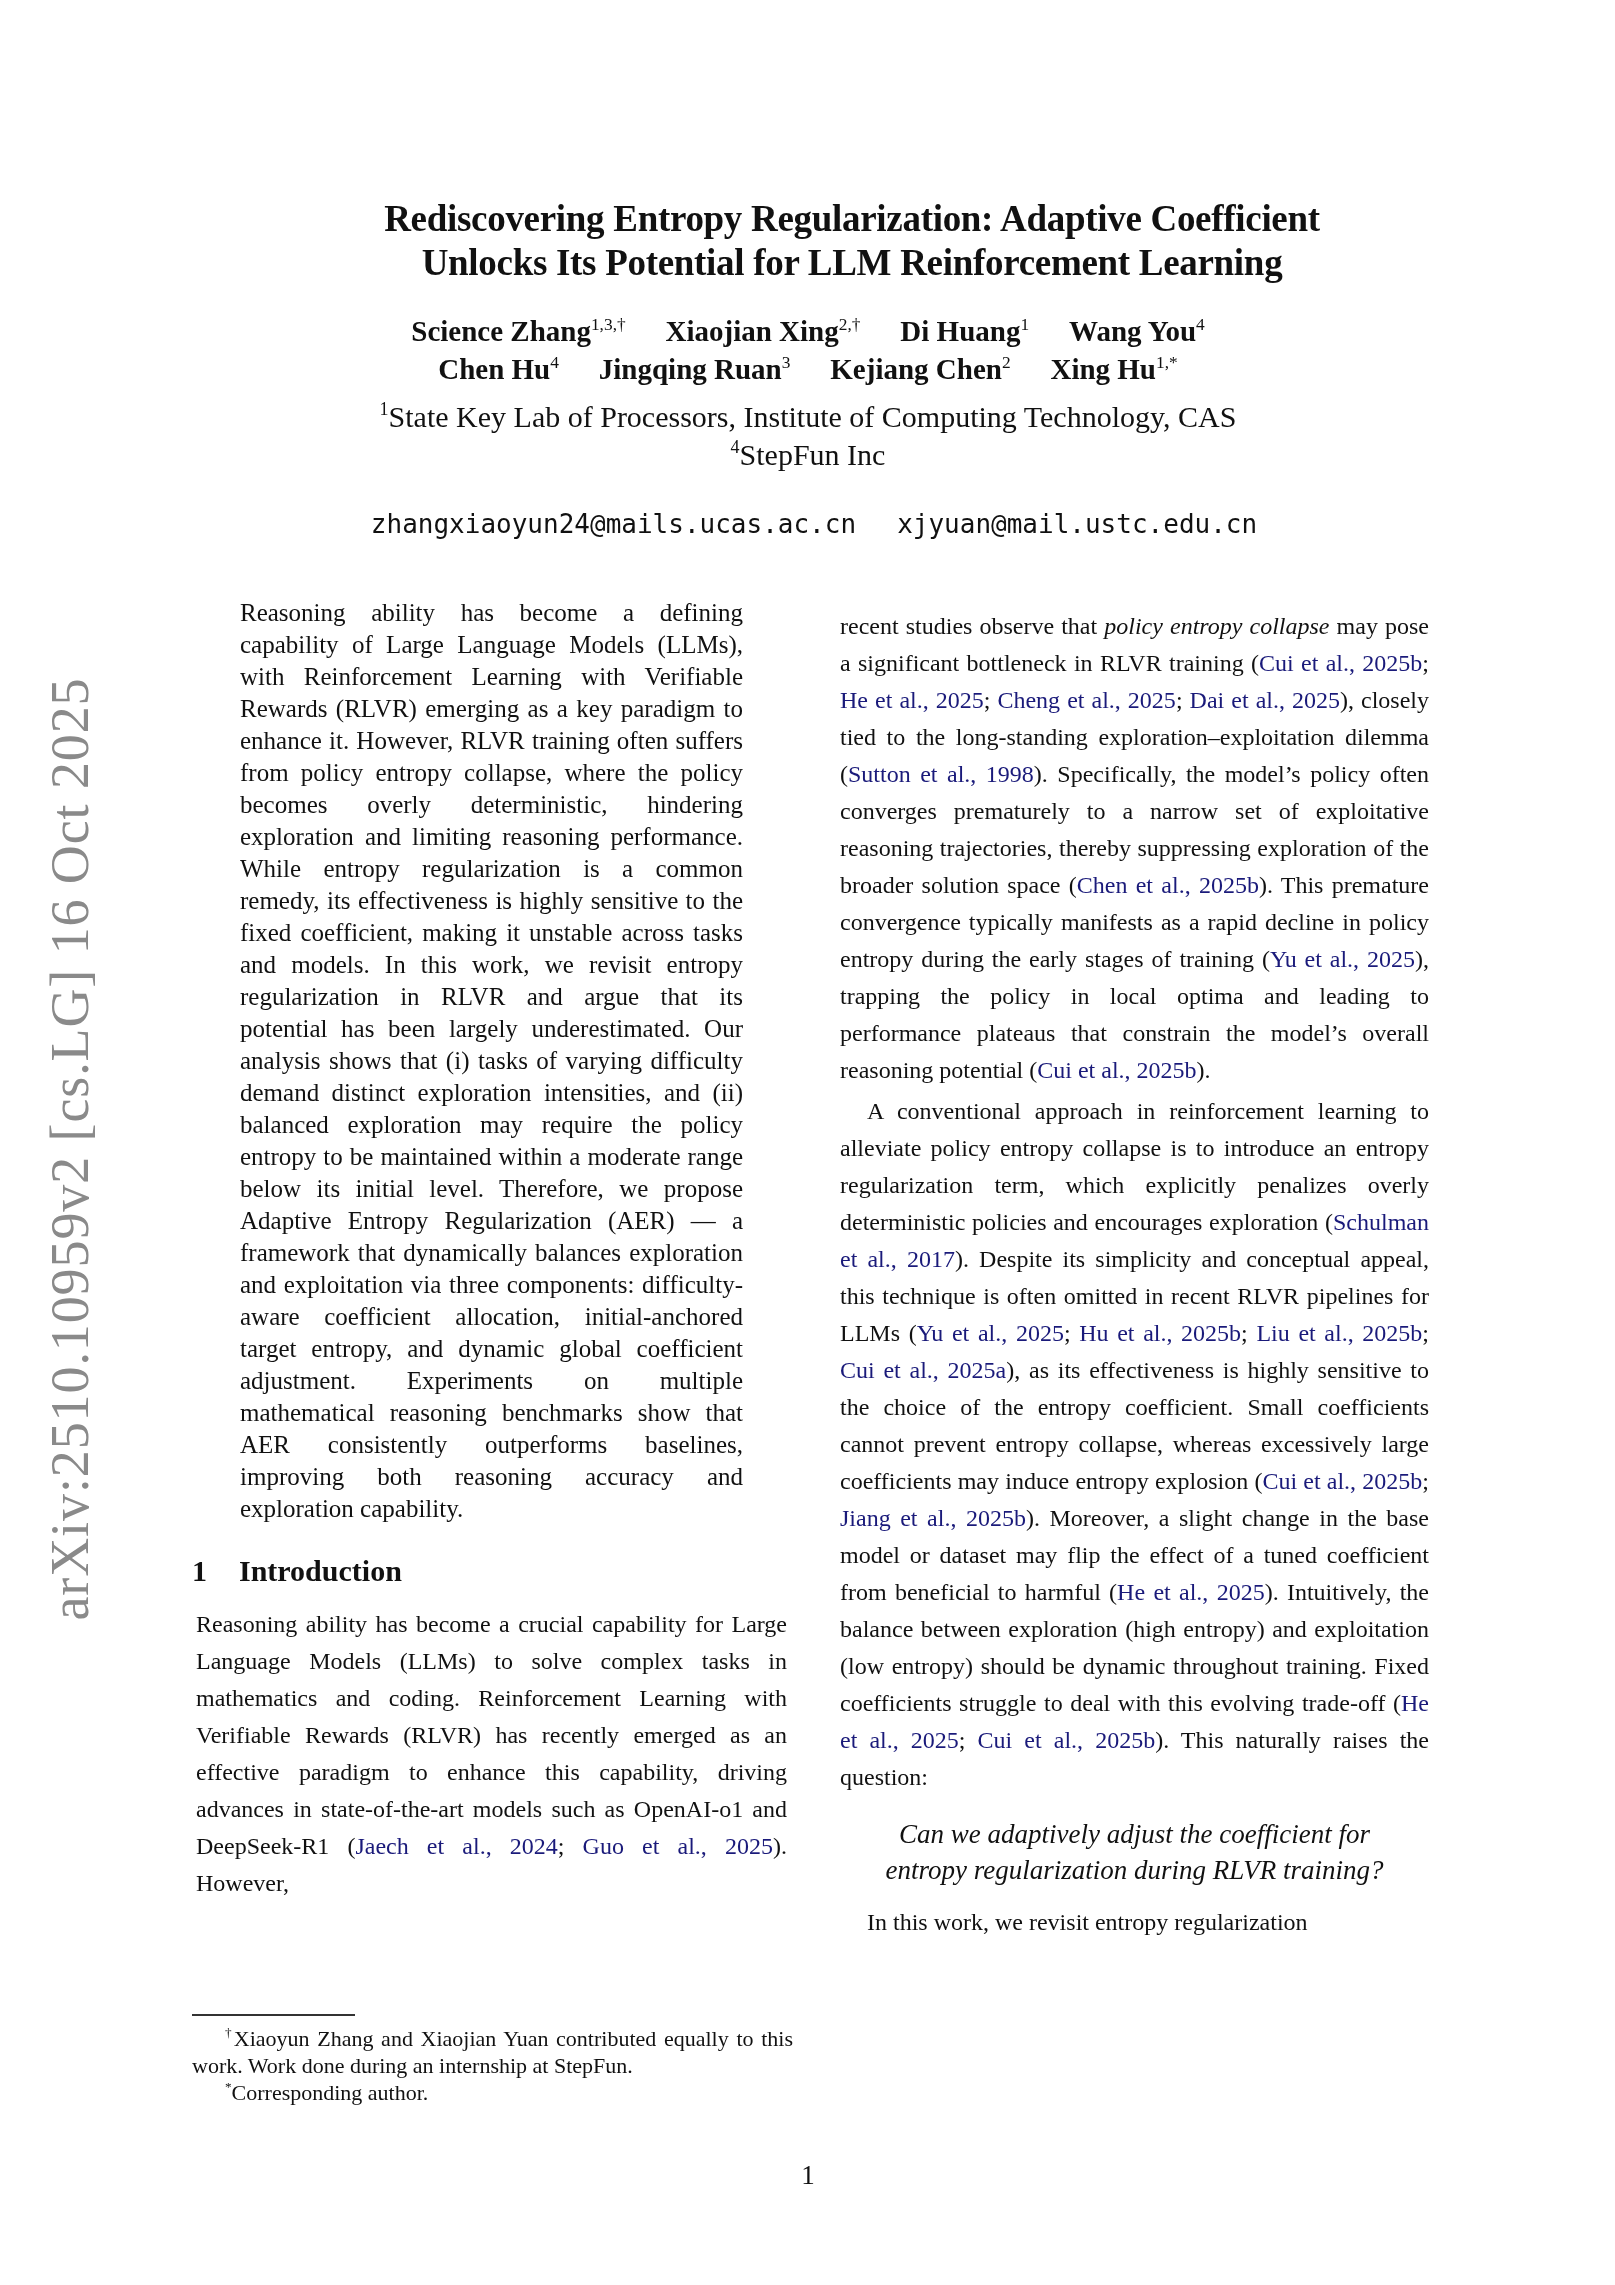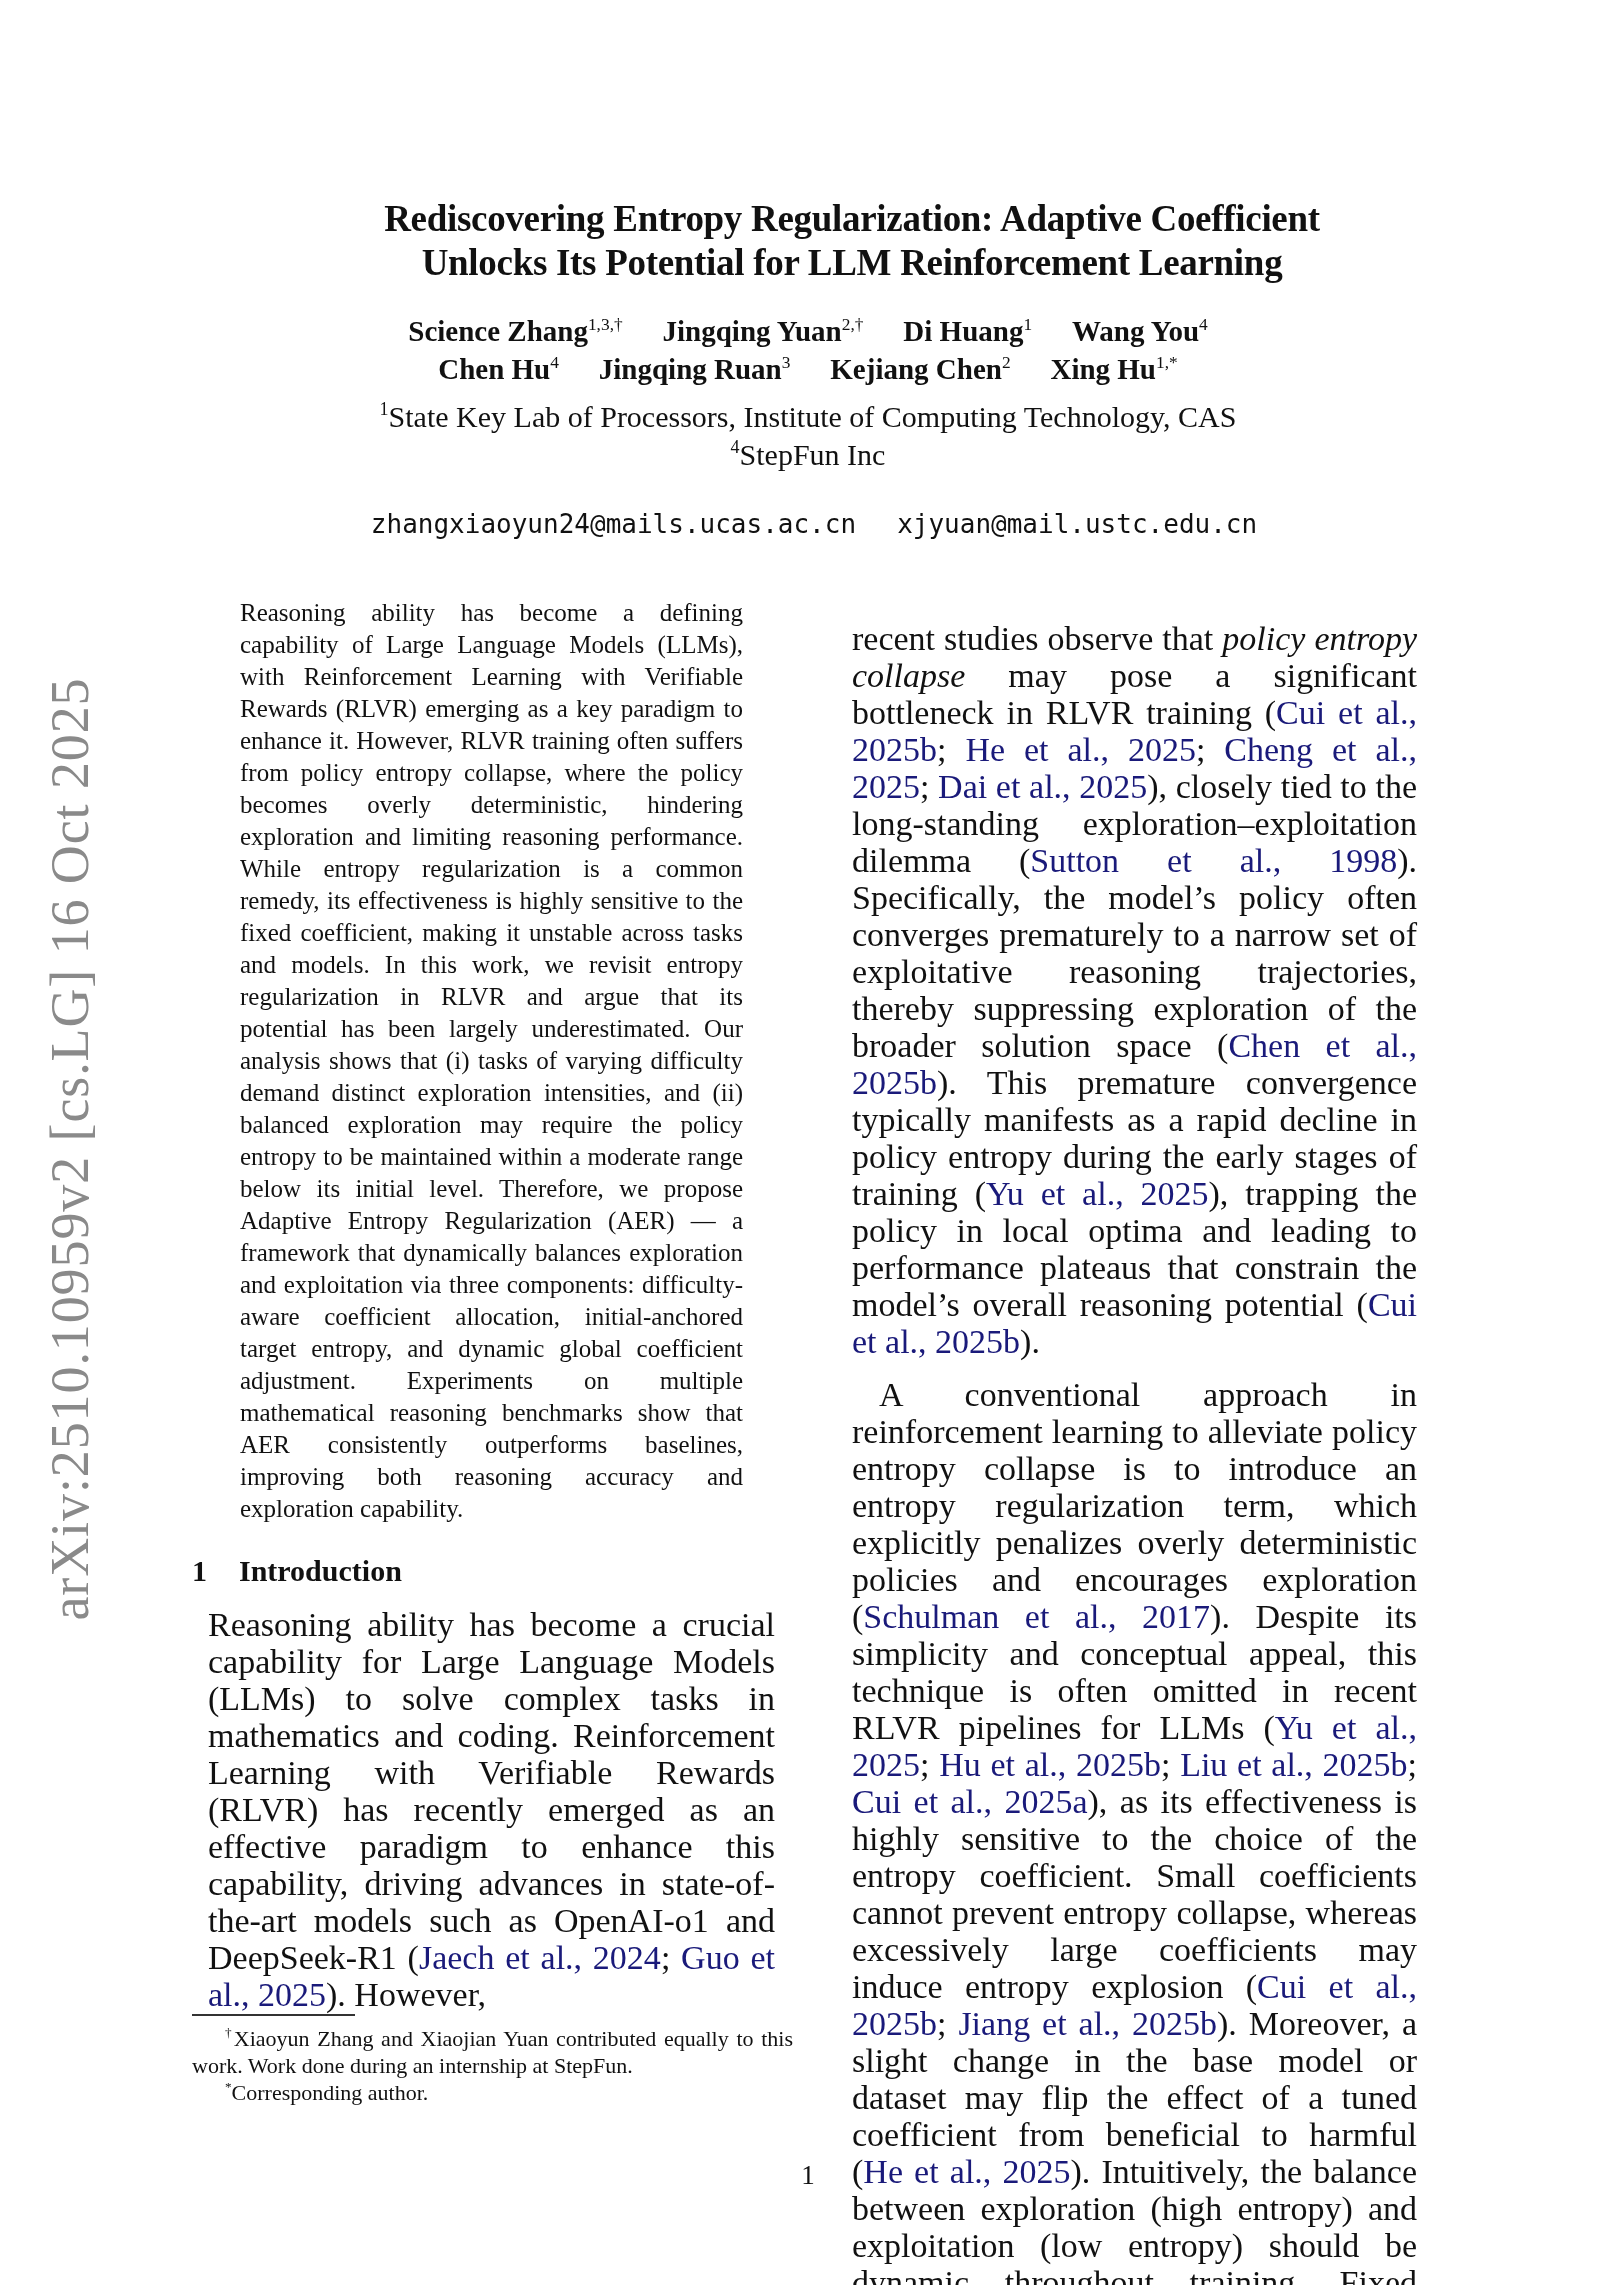--- a/index.html
+++ b/index.html
@@ -20,21 +20,21 @@
   .emails { position: absolute; left: 6px; width: 1616px; top: 509px; text-align: center;
             font-family: "DejaVu Sans Mono", "Liberation Mono", monospace; font-size: 26px; }
   .emails span { margin: 0 12.7px; }
   .col-left { position: absolute; left: 192px; width: 599px; top: 597px; }
   .col-right { position: absolute; left: 836px; width: 597px; top: 604px; }
   .abstract-head { text-align: center; font-weight: bold; font-size: 30px; margin: 0 0 27px 0; line-height: 38px; }
   .abstract { margin: 0 auto; width: 503px; font-size: 25px; line-height: 32px;
               text-align: justify; hyphens: manual; }
   .section-head { font-weight: bold; font-size: 30px; margin: 27px 0 16.3px 0; line-height: 38px; }
   .section-head .num { display: inline-block; width: 47px; }
-  p.body { font-size: 34px; line-height: 37px; text-align: justify; margin: 16px; }
+  p.body { font-size: 24px; line-height: 37px; text-align: justify; margin: 4px; }
   p.indent { text-indent: 27px; margin-top: 3.6px; }
   a.cite { color: #1a1a7a; text-decoration: none; }
   .question { font-style: italic; text-align: center; font-size: 27px; line-height: 36px; margin: 20px 0 16.3px 0; }
   .footnote-rule { position: absolute; left: 192px; top: 2014px; width: 163px; height: 1.8px; background: #333; }
   .footnotes { position: absolute; left: 192px; top: 2025px; width: 601px; font-size: 22px; line-height: 27px; }
   .footnotes .fn { text-indent: 33px; text-align: justify; }
   .page-number { position: absolute; left: 0; width: 1616px; top: 2160px; text-align: center; font-size: 27px; }
 </style>
 </head>
 <body>
@@ -44,21 +44,21 @@
 </div>
 
 <div class="title">
   <div>Rediscovering Entropy Regularization: Adaptive Coefficient</div>
   <div>Unlocks Its Potential for LLM Reinforcement Learning</div>
 </div>
 
 <div class="authors">
   <div>
     <span class="a"><span>Science Zhang</span><sup>1,3,†</sup></span>
-    <span class="a"><span>Jingqing Yuan</span><sup>2,†</sup></span>
+    <span class="a"><span>Xiaojian Xing</span><sup>2,†</sup></span>
     <span class="a"><span>Di Huang</span><sup>1</sup></span>
     <span class="a"><span>Wang You</span><sup>4</sup></span>
   </div>
   <div>
     <span class="a"><span>Chen Hu</span><sup>4</sup></span>
     <span class="a"><span>Jingqing Ruan</span><sup>3</sup></span>
     <span class="a"><span>Kejiang Chen</span><sup>2</sup></span>
     <span class="a"><span>Xing Hu</span><sup>1,*</sup></span>
   </div>
 </div>

